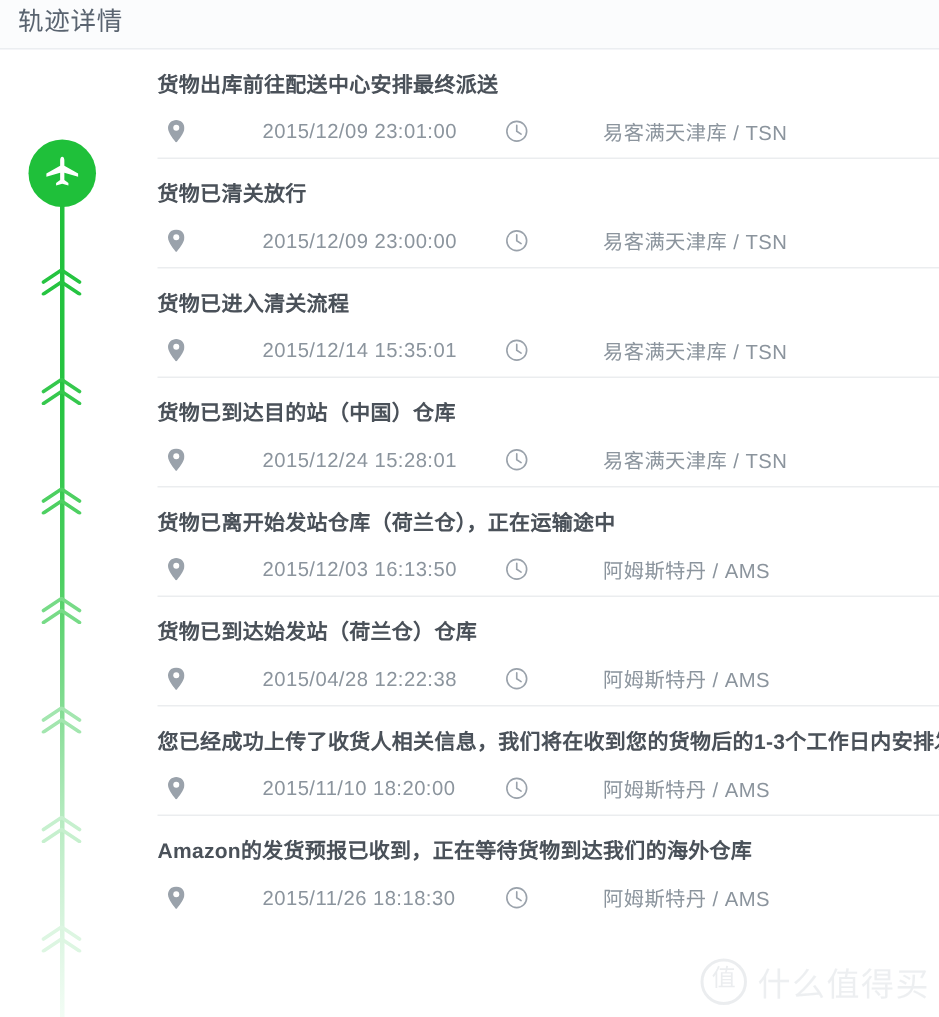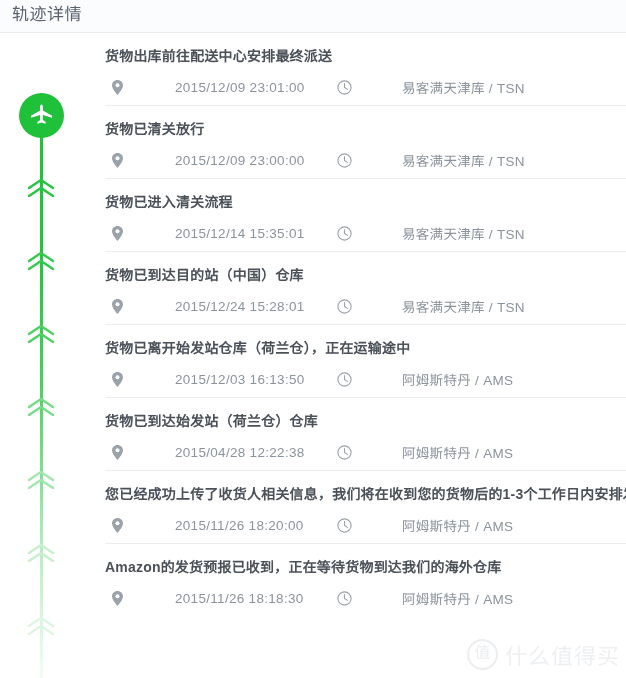--- a/index.html
+++ b/index.html
@@ -412,21 +412,21 @@
     <div class="event-row">
       <div class="event-title">您已经成功上传了收货人相关信息，我们将在收到您的货物后的1-3个工作日内安排发运。</div>
       <div class="event-meta">
         <div class="meta-item meta-time">
           <span class="meta-icon">
             <svg width="11" height="15" viewBox="0 0 11 15" aria-hidden="true">
               <path fill="#9aa2ab" d="M5.5 0C2.46 0 0 2.4 0 5.35 0 8.7 4.3 13.6 5.02 14.6c.24.33.72.33.96 0C6.7 13.6 11 8.7 11 5.35 11 2.4 8.54 0 5.5 0z"></path>
               <circle cx="5.5" cy="5.2" r="2" fill="#ffffff"></circle>
             </svg>
           </span>
-          <span class="meta-text">2015/11/26 18:20:00</span>
+          <span class="meta-text">2015/11/10 18:20:00</span>
         </div>
         <div class="meta-item meta-place">
           <span class="meta-icon">
             <svg width="15" height="15" viewBox="0 0 15 15" aria-hidden="true">
               <circle cx="7.5" cy="7.5" r="6.6" fill="none" stroke="#9aa2ab" stroke-width="1.1"></circle>
               <path d="M7.5 3.6V7.5L10.4 9.4" fill="none" stroke="#9aa2ab" stroke-width="1.1" stroke-linecap="round"></path>
             </svg>
           </span>
           <span class="meta-text">阿姆斯特丹 / AMS</span>
         </div>

